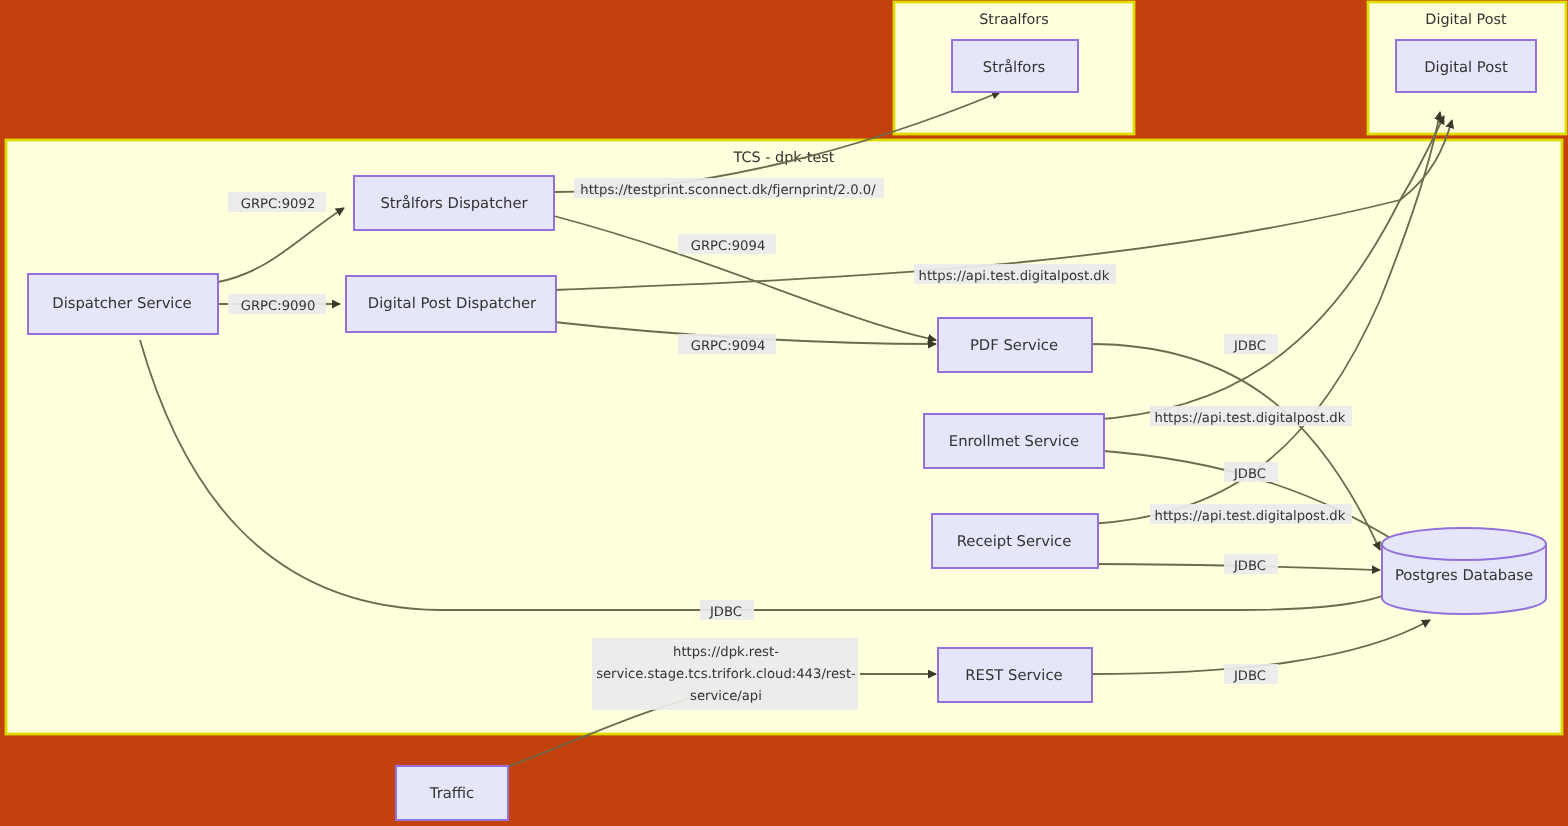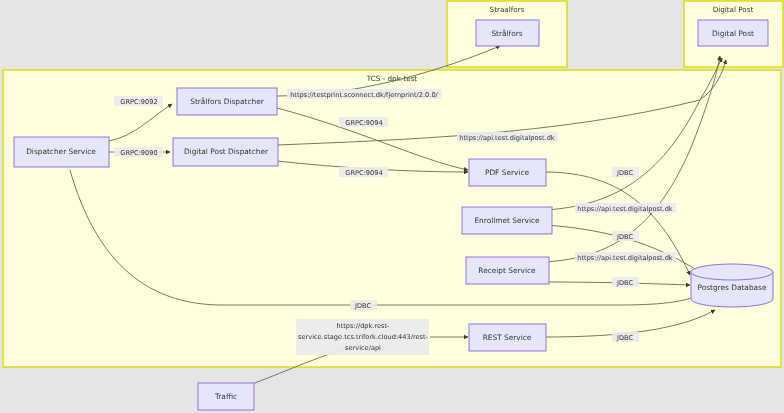--- a/index.html
+++ b/index.html
@@ -5,21 +5,21 @@
 <style>
   html, body {
     margin: 0;
     padding: 0;
     background: #000000;
   }
   #canvas {
     position: relative;
     width: 784px;
     height: 413px;
-    background: #e5e5e5;
+    background: #c2410c;
     overflow: hidden;
     font-family: "DejaVu Sans", "Liberation Sans", sans-serif;
   }
   svg#diagram {
     position: absolute;
     left: 0;
     top: 0;
     width: 784px;
     height: 413px;
   }

